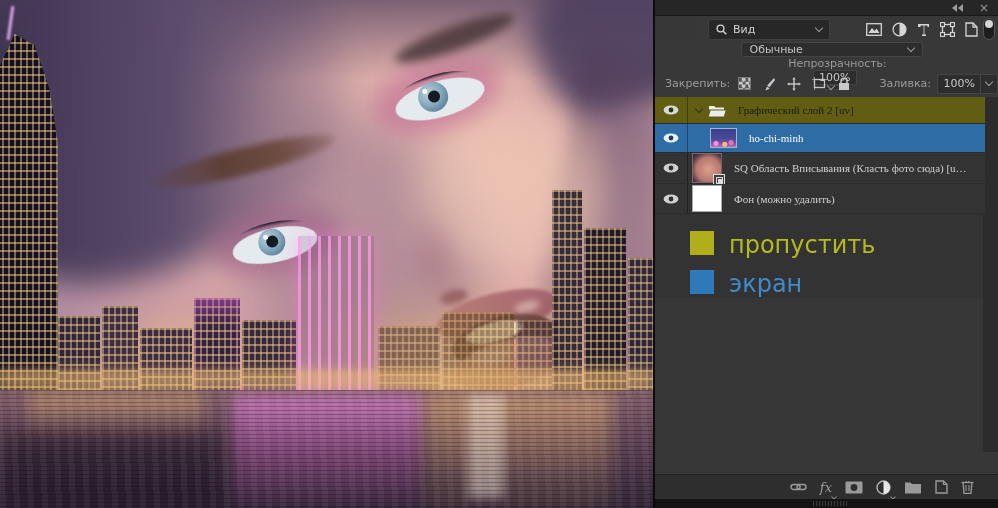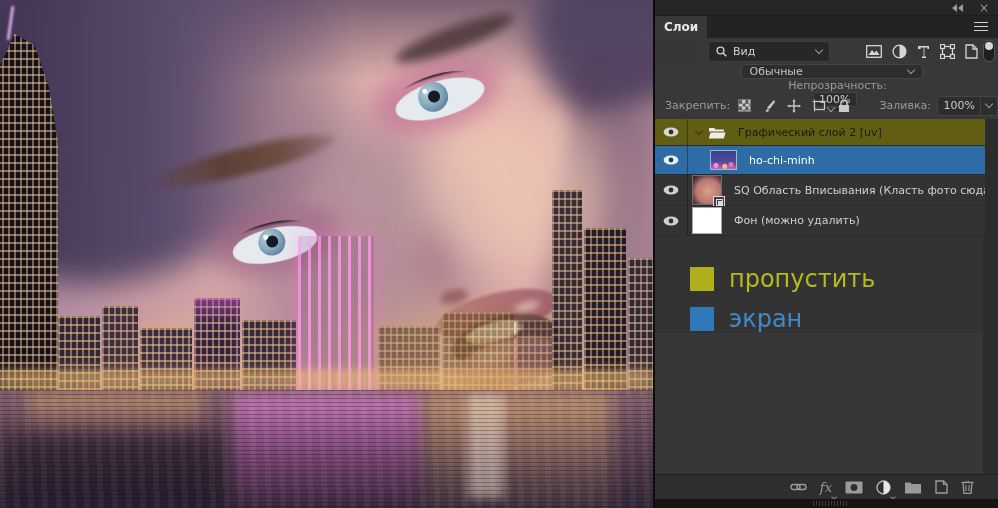--- a/index.html
+++ b/index.html
@@ -162,21 +162,21 @@
   .checker{width:13px;height:13px;border:1px solid #777;
     background:repeating-conic-gradient(#c9c9c9 0% 25%, #565656 25% 50%);background-size:6.5px 6.5px;}
   .spacer{flex:1;}
 
   .layers-list{position:relative;background:#333;}
   .scroll-gutter{position:absolute;right:0;top:0;width:15px;height:355px;background:#2c2c2c;z-index:0;}
   .lrow{position:relative;width:330px;display:flex;align-items:center;background:#333;
     border-bottom:1px solid #2a2a2a;color:#cfcfcf;z-index:1;}
   .eyecol{width:33px;align-self:stretch;display:flex;align-items:center;justify-content:center;
     border-right:1px solid rgba(0,0,0,.35);flex:none;}
-  .rowname{margin-left:12px;white-space:nowrap;overflow:hidden;}
+  .rowname{margin-left:12px;white-space:nowrap;overflow:hidden;font-family:Liberation Serif, serif;}
   .lrow.olive{color:#1c1c06;}
   .lrow.olive .rowname{color:#1c1c06;}
   .lrow.blue{color:#fff;}
   .rchev{width:6px;height:6px;border-right:1.6px solid #9a9a9a;border-bottom:1.6px solid #9a9a9a;
     transform:rotate(45deg);margin:-2px 6px 0 8px;flex:none;}
   .lrow.olive .rchev{border-color:#32320e;}
   .thumb{flex:none;}
   .thumb-city{width:27px;height:20px;margin-left:22px;border:1px solid #9db8cc;
     background:linear-gradient(180deg,#3b3f8f 0%,#4a4a9a 55%,#7a4f9a 75%,#c46ac0 100%);
     background-image:radial-gradient(circle at 20% 80%, rgba(255,150,230,.9) 0 2px, transparent 3px),
@@ -185,21 +185,21 @@
       linear-gradient(180deg,#3b3f8f 0%,#4a4a9a 55%,#7a4f9a 75%,#c46ac0 100%);}
   .thumb-face{position:relative;width:30px;height:30px;margin-left:4px;border:1px solid #6e6e6e;
     background:radial-gradient(circle at 55% 55%, #d9a08f 0%, #b9786e 55%, #5a3644 80%, #2e1e2c 100%);}
   .so-badge{position:absolute;right:-4px;bottom:-4px;width:12px;height:12px;background:#3f3f3f;
     border:1px solid #dcdcdc;}
   .so-badge::before{content:"";position:absolute;left:2px;top:2px;width:5px;height:5px;border:1px solid #dcdcdc;}
   .so-badge::after{content:"";position:absolute;left:4px;top:4px;width:5px;height:5px;background:#dcdcdc;}
   .thumb-white{width:30px;height:27px;margin-left:4px;background:#fff;border:1px solid #aaa;}
 
   .legend{padding:17px 0 0 35px;background:#333;}
-  .legend-entry{display:flex;align-items:center;gap:15px;margin-bottom:11px;margin-top:12px;}
+  .legend-entry{display:flex;gap:15px;margin-bottom:11px;}
   .legend-sq{width:24px;height:24px;flex:none;}
   .legend-label{font-size:24px;}
   .legend-entry.olive .legend-label{color:#b5ba1f;}
   .legend-entry.blue .legend-label{color:#4089cb;}
 
   .footer{position:absolute;left:0;bottom:9px;width:345px;height:25px;background:#2e2e2e;
     border-top:1px solid #212121;display:flex;align-items:center;justify-content:flex-end;
     gap:13px;padding-right:26px;color:#9a9a9a;}
   .f-ic{position:relative;display:flex;align-items:center;color:#9a9a9a;justify-content:flex-end;}
   .fx-label{font-family:"DejaVu Serif",serif;font-style:italic;font-size:13px;color:#9a9a9a;}
@@ -292,26 +292,20 @@
     <div class="titlebar">
       <span class="tb-icon">
         <svg width="11" height="8" viewBox="0 0 11 8">
             <polygon points="5,0 0,4 5,8" fill="#9a9a9a"></polygon>
             <polygon points="11,0 6,4 11,8" fill="#9a9a9a"></polygon>
           </svg>
       </span>
       <span class="close-x">×</span>
     </div>
 
-    <div class="tabstrip">
-      <div class="tab">
-        <span>Слои</span>
-      </div>
-      <div class="hamburger"></div>
-    </div>
 
     <div class="row-h filter-row">
       <div class="searchbox">
         <svg width="11" height="11" viewBox="0 0 11 11">
           <circle cx="4.5" cy="4.5" r="3.4" fill="none" stroke="#cfcfcf" stroke-width="1.4"></circle>
           <line x1="7.2" y1="7.2" x2="10.3" y2="10.3" stroke="#cfcfcf" stroke-width="1.6"></line>
         </svg>
         <span class="lbl">Вид</span>
         <span class="chev"></span>
       </div>

